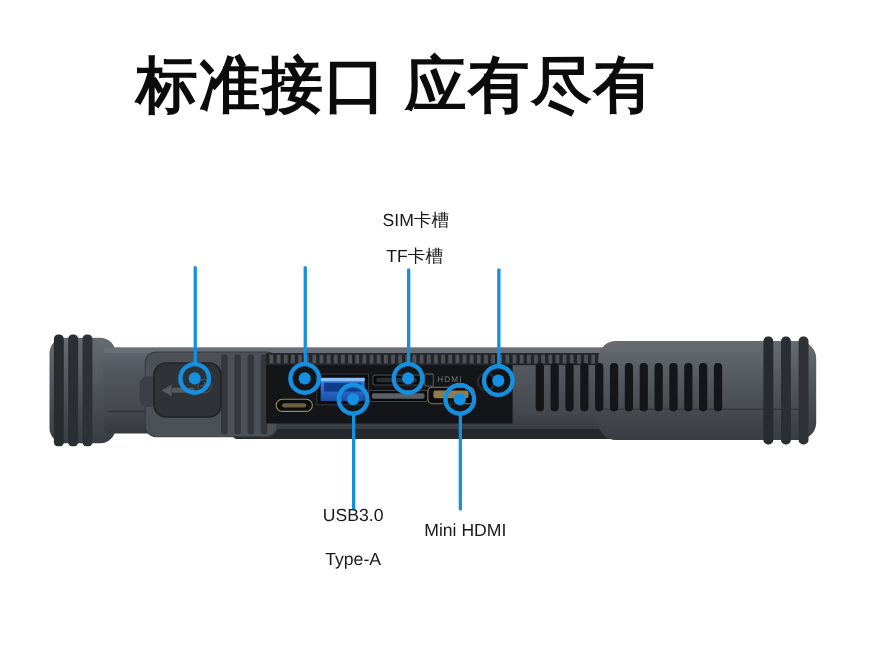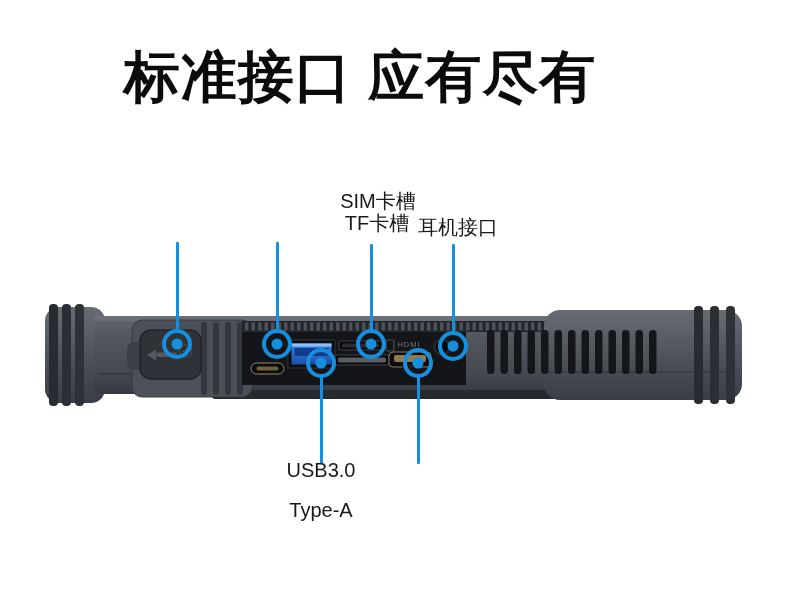--- a/index.html
+++ b/index.html
@@ -10,21 +10,21 @@
   }
   .stage{position:absolute;inset:0;}
   .page-title{
     position:absolute;top:40px;left:0;width:720px;
     text-align:center;font-size:56px;font-weight:800;
     color:#0b0b0b;letter-spacing:1px;margin:0;
   }
   .device-wrap{position:absolute;left:44px;top:302px;width:700px;height:104px;}
   .callout-label{
     position:absolute;transform:translateX(-50%);
-    font-size:20px;color:#191919;white-space:nowrap;line-height:24px;
+    font-size:16px;color:#191919;white-space:nowrap;line-height:24px;
   }
   .leader-line{
     position:absolute;width:3px;background:#1590e0;border-radius:1px;
   }
   .ring{
     position:absolute;width:22px;height:22px;border:4px solid #1590e0;
     border-radius:50%;background:transparent;z-index:3;
   }
   .ring .dot{
     position:absolute;left:50%;top:50%;width:11px;height:11px;
@@ -157,37 +157,37 @@
   <div class="ring" style="left:162px;top:329px">
       <span class="dot"></span>
     </div>
 
   <div class="leader-line" style="left:276px;top:242px;height:90px"></div>
   <div class="ring" style="left:262px;top:329px">
       <span class="dot"></span>
     </div>
 
   <div class="callout-label" style="left:378px;top:189px">SIM卡槽</div>
-  <div class="callout-label" style="left:377px;top:211px">TF卡槽</div>
+  <div class="callout-label" style="left:377px;top:222px">TF卡槽</div>
   <div class="leader-line" style="left:370px;top:244px;height:88px"></div>
   <div class="ring" style="left:356px;top:329px">
       <span class="dot"></span>
     </div>
 
-  <div class="callout-label" style="left:458px;top:215px">耳机接口</div>
   <div class="leader-line" style="left:452px;top:244px;height:90px"></div>
   <div class="ring" style="left:438px;top:331px">
       <span class="dot"></span>
     </div>
 
   <div class="ring" style="left:306px;top:348px">
       <span class="dot"></span>
     </div>
   <div class="leader-line" style="left:320px;top:376px;height:88px"></div>
   <div class="callout-label" style="left:321px;top:458px">USB3.0</div>
   <div class="callout-label" style="left:321px;top:498px">Type-A</div>
 
   <div class="ring" style="left:403px;top:348px">
       <span class="dot"></span>
     </div>
   <div class="leader-line" style="left:417px;top:376px;height:88px"></div>
+  <div class="callout-label" style="left:423px;top:471px">Mini HDMI</div>
 
 </div>
 
 </body></html>

